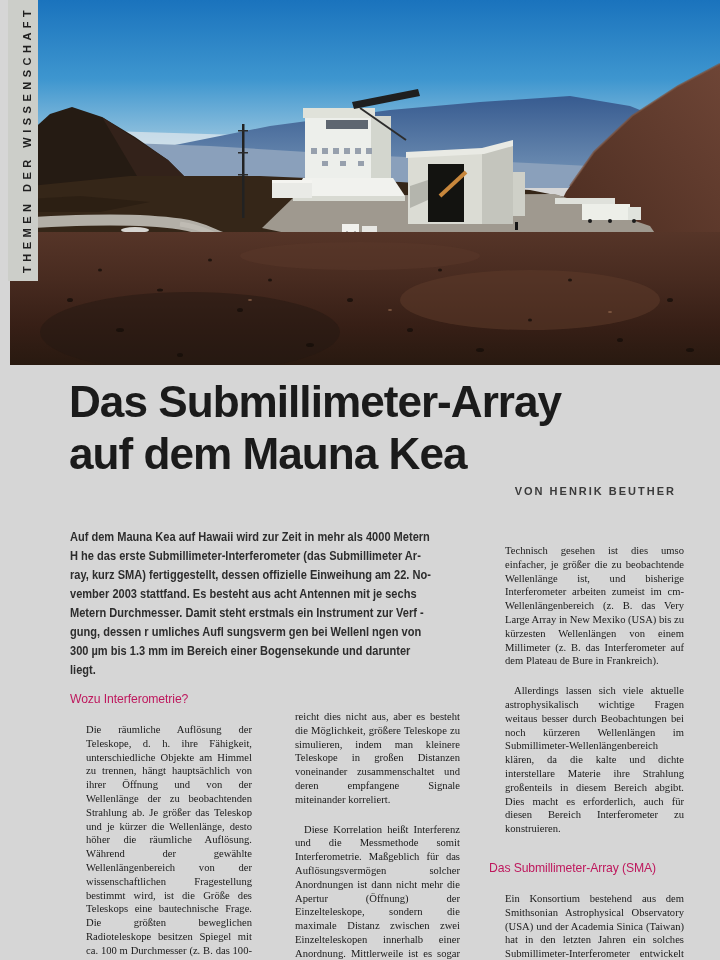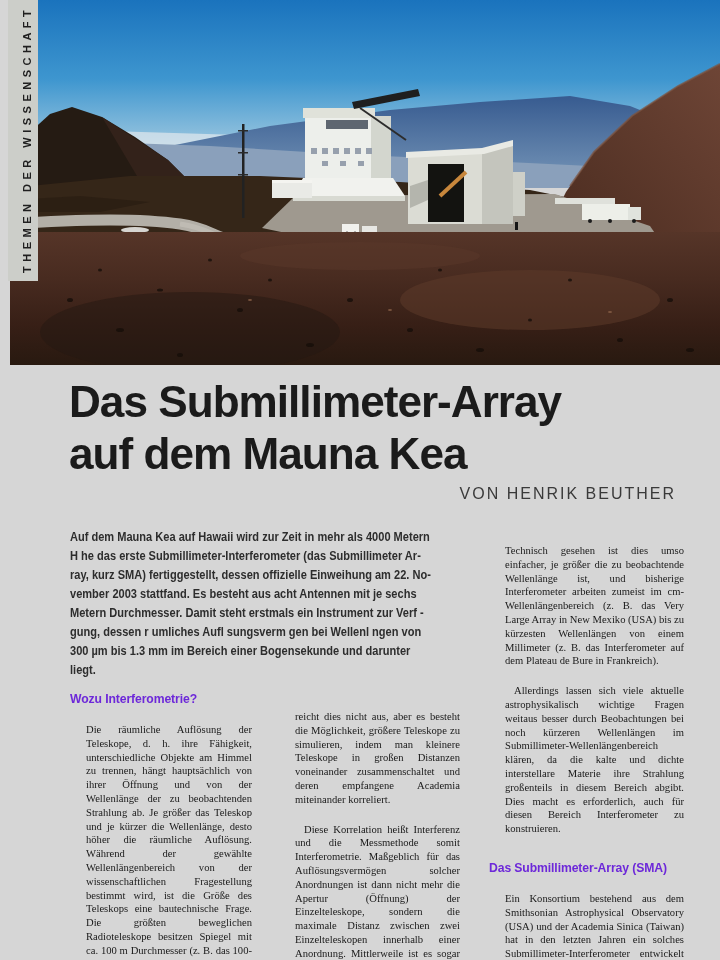--- a/index.html
+++ b/index.html
@@ -21,38 +21,38 @@
   }
   .headline{
     position:absolute;left:69px;top:376px;margin:0;z-index:2;
     font-size:45px;font-weight:bold;color:#1b1b1b;
     line-height:52px;letter-spacing:-1px;
     transform:scaleX(.98);transform-origin:left top;white-space:nowrap;
   }
   .headline .hl-line{display:block;}
   .byline{
     position:absolute;top:485px;left:0;width:676px;text-align:right;
-    font-size:16px;font-weight:normal;letter-spacing:2px;color:#3a3a3a;
+    font-size:11px;font-weight:bold;letter-spacing:2px;color:#3a3a3a;
   }
   .intro{
     position:absolute;left:70px;top:527px;width:480px;
     font-size:13px;font-weight:bold;color:#2d2d2d;line-height:19px;
     transform:scaleX(.85);transform-origin:left top;white-space:nowrap;
   }
   .col{
     position:absolute;font-family:"Liberation Serif",serif;
     font-size:10.6px;line-height:13.8px;color:#191919;
     text-align:justify;hyphens:auto;-webkit-hyphens:auto;
   }
   .col1{left:70px;top:692px;width:198px;}
   .col2{left:279px;top:694px;width:197px;}
   .col3{left:489px;top:528px;width:211px;}
   .col h2{
-    font-family:"Liberation Sans",sans-serif;font-weight:bold;
-    font-size:12.2px;margin:0 0 3px 0;color:#6d28d9;letter-spacing:-.1px;
+    font-family:"Liberation Sans",sans-serif;font-weight:normal;
+    font-size:12.2px;margin:0 0 3px 0;color:#be185d;letter-spacing:-.1px;
     line-height:15px;
   }
   .col h2.mid{margin-top:25px;}
   .col p{margin:16px;}
   .col p.indent{text-indent:9px;}
 </style>
 </head>
 <body>
 
 <div class="page">
@@ -234,21 +234,21 @@
     <div>300 µm bis 1.3 mm im Bereich einer Bogensekunde und darunter</div>
     <div>liegt.</div>
   </div>
 
   <div class="col col1">
     <h2>Wozu Interferometrie?</h2>
     <p>Die räumliche Auflösung der Teleskope, d. h. ihre Fähigkeit, unterschiedliche Objekte am Himmel zu trennen, hängt hauptsächlich von ihrer Öffnung und von der Wellenlänge der zu beobachtenden Strahlung ab. Je größer das Teleskop und je kürzer die Wellenlänge, desto höher die räumliche Auflösung. Während der gewählte Wellenlängenbereich von der wissenschaftlichen Fragestellung bestimmt wird, ist die Größe des Teleskops eine bautechnische Frage. Die größten beweglichen Radioteleskope besitzen Spiegel mit ca. 100 m Durchmesser (z. B. das 100-m-Radioteleskop des Max-Planck-Instituts für Radioastronomie in Effelsberg und das Green-Bank-Teleskop (GBT) in den USA). Für viele astronomische Fragestellungen</p>
   </div>
 
   <div class="col col2">
-    <p>reicht dies nicht aus, aber es besteht die Möglichkeit, größere Teleskope zu simulieren, indem man kleinere Teleskope in großen Distanzen voneinander zusammenschaltet und deren empfangene Academia miteinander korreliert.</p>
+    <p>reicht dies nicht aus, aber es besteht die Möglichkeit, größere Teleskope zu simulieren, indem man kleinere Teleskope in großen Distanzen voneinander zusammenschaltet und deren empfangene Signale miteinander korreliert.</p>
     <p class="indent">Diese Korrelation heißt Interferenz und die Messmethode somit Interferometrie. Maßgeblich für das Auflösungsvermögen solcher Anordnungen ist dann nicht mehr die Apertur (Öffnung) der Einzelteleskope, sondern die maximale Distanz zwischen zwei Einzelteleskopen innerhalb einer Anordnung. Mittlerweile ist es sogar möglich, Weltraumteleskope zuzuschalten und somit »Aperturen« von einigen 1000 Kilometern zu erzeugen (Space-VLBI, Weltraum-Very-Large-Baseline-Interferometrie).</p>
   </div>
 
   <div class="col col3">
     <p>Technisch gesehen ist dies umso einfacher, je größer die zu beobachtende Wellenlänge ist, und bisherige Interferometer arbeiten zumeist im cm-Wellenlängenbereich (z. B. das Very Large Array in New Mexiko (USA) bis zu kürzesten Wellenlängen von einem Millimeter (z. B. das Interferometer auf dem Plateau de Bure in Frankreich).</p>
     <p class="indent">Allerdings lassen sich viele aktuelle astrophysikalisch wichtige Fragen weitaus besser durch Beobachtungen bei noch kürzeren Wellenlängen im Submillimeter-Wellenlängenbereich klären, da die kalte und dichte interstellare Materie ihre Strahlung großenteils in diesem Bereich abgibt. Dies macht es erforderlich, auch für diesen Bereich Interferometer zu konstruieren.</p>
     <h2 class="mid">Das Submillimeter-Array (SMA)</h2>
     <p>Ein Konsortium bestehend aus dem Smithsonian Astrophysical Observatory (USA) und der Academia Sinica (Taiwan) hat in den letzten Jahren ein solches Submillimeter-Interferometer entwickelt und auf Hawaii errichtet. Da für dieses Instrument eine äußerst stabile Atmosphäre notwendig ist, bot sich der Mauna Kea mit seinen mehr als 4000 Metern Höhe und seiner seit Jahrzehnten ge-</p>
   </div>
 

